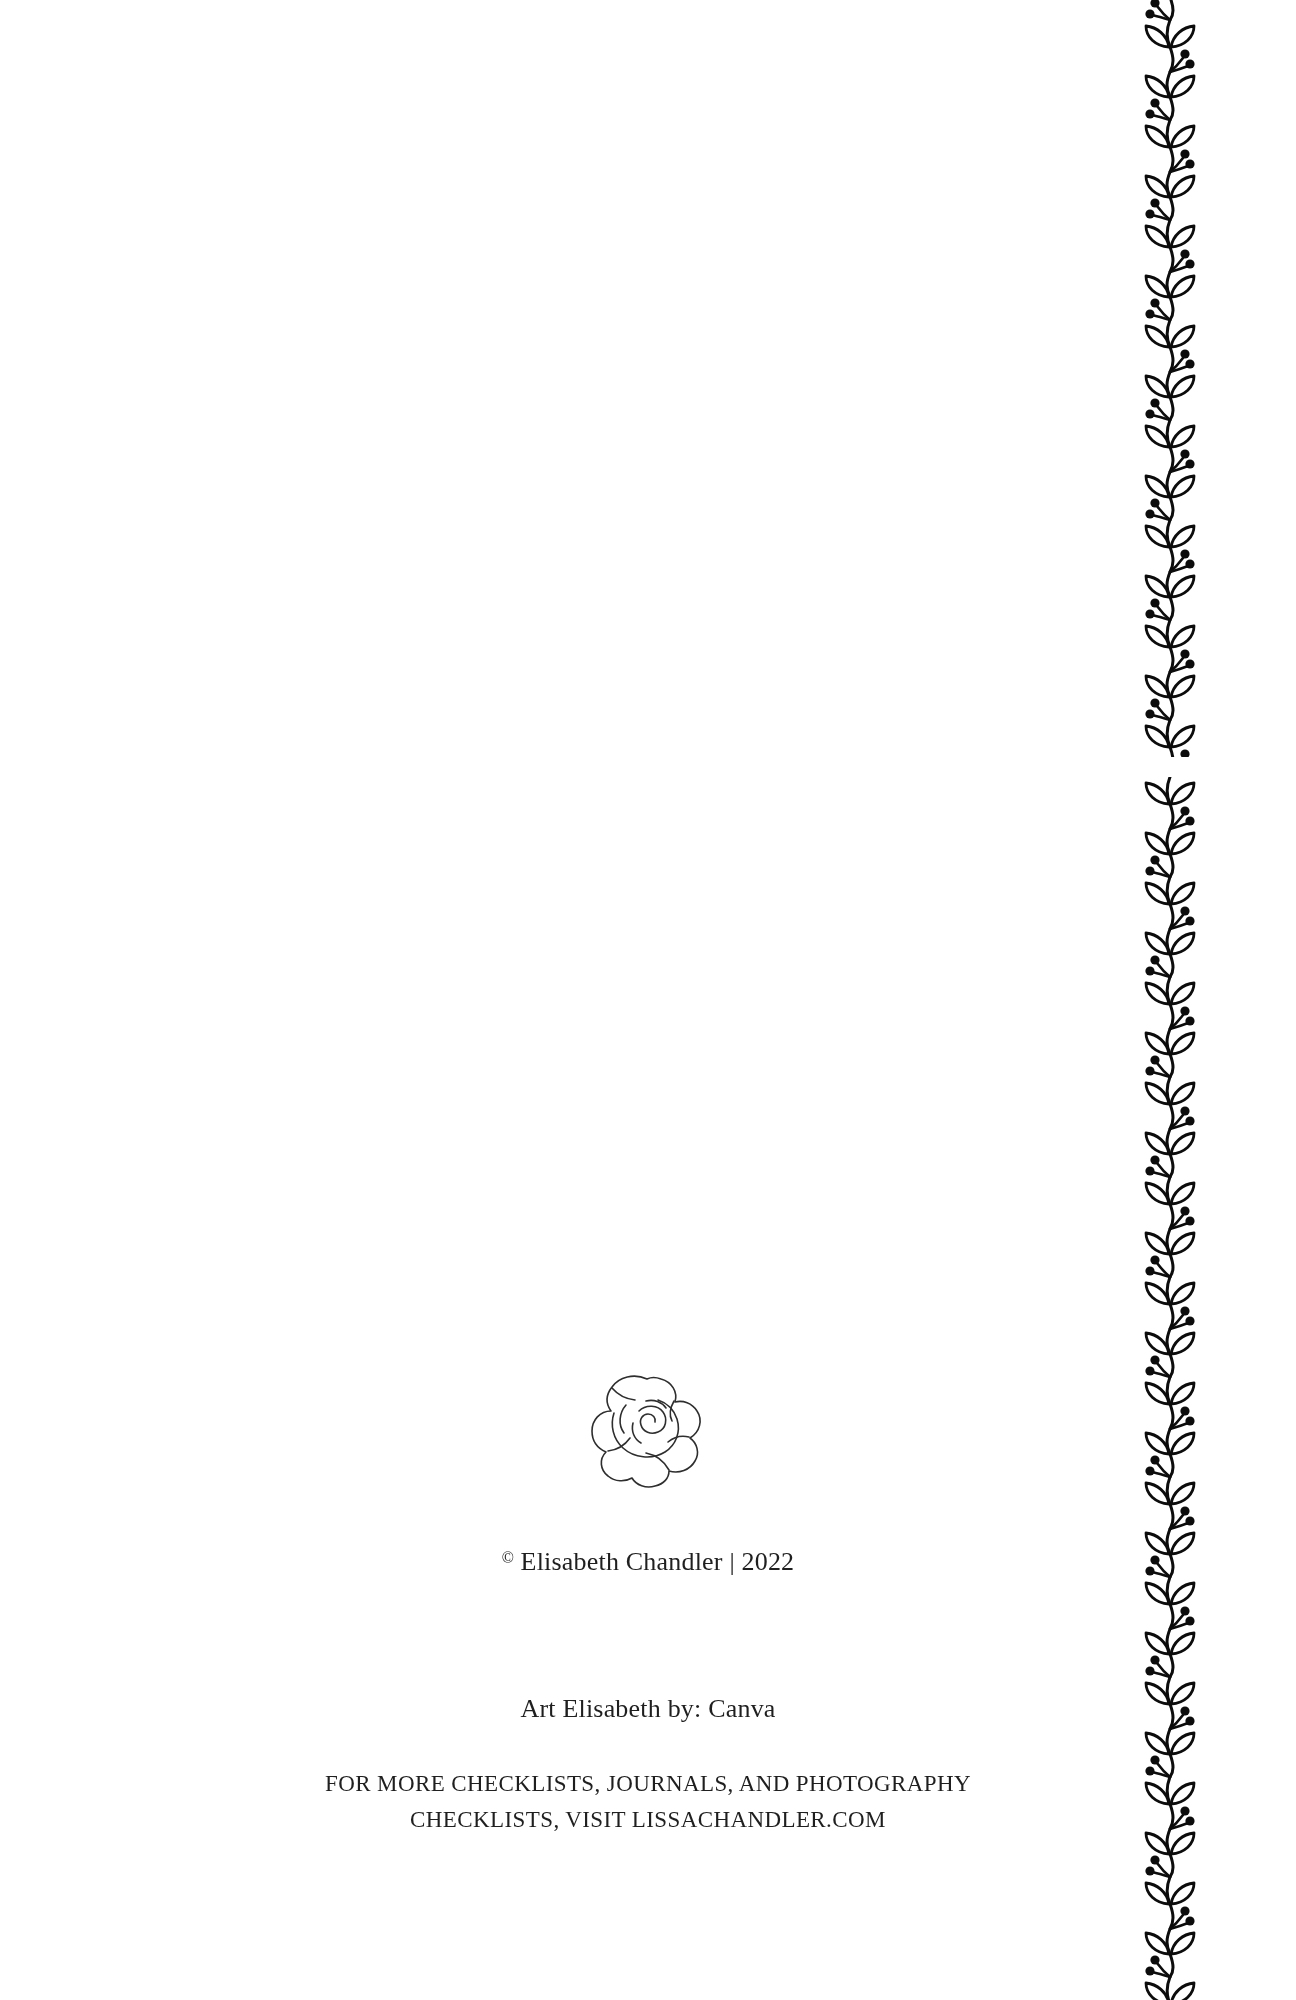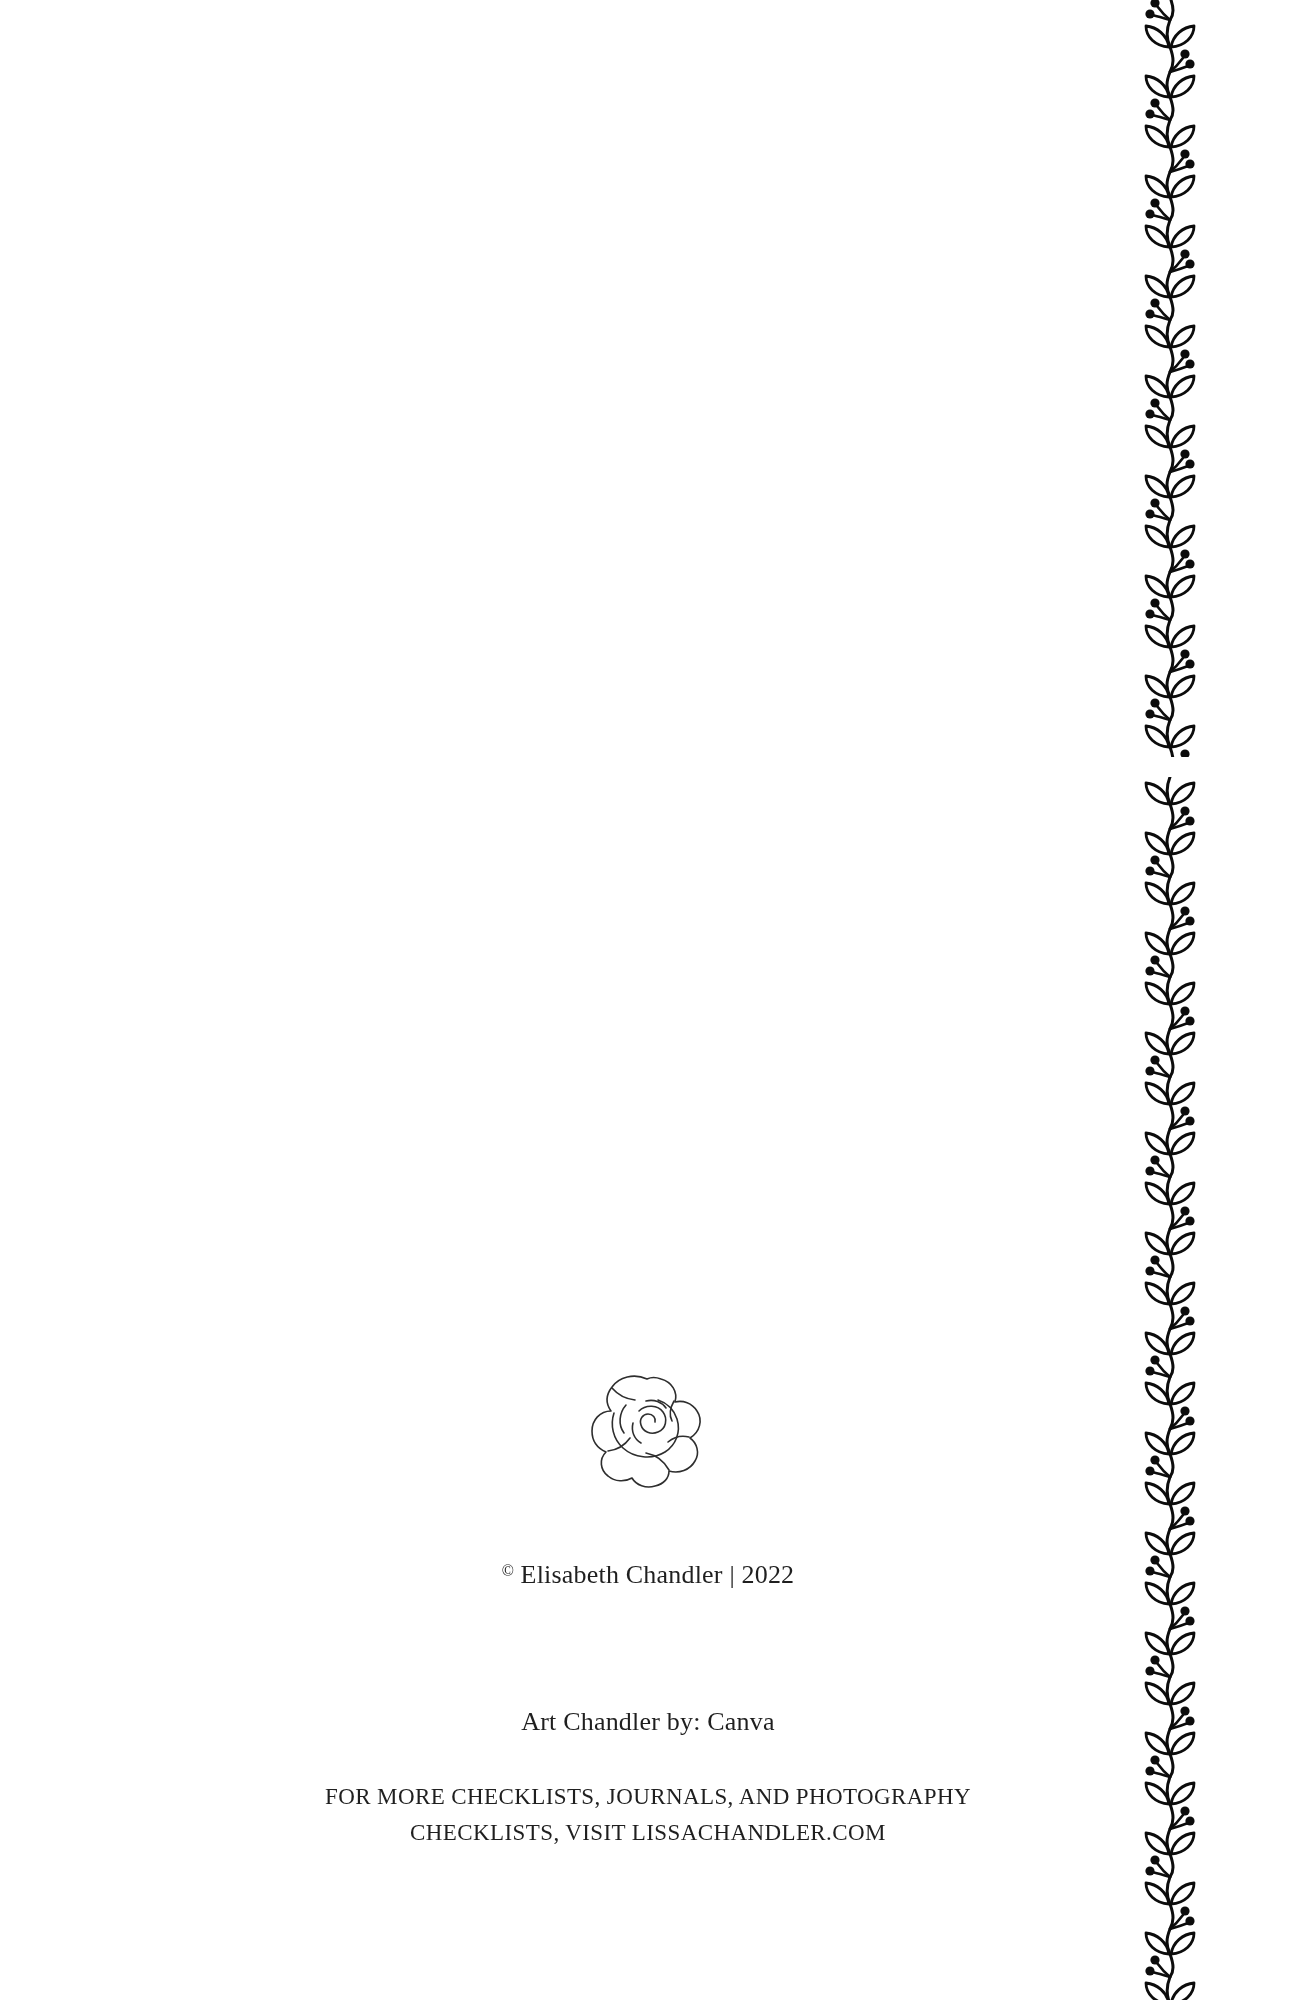--- a/index.html
+++ b/index.html
@@ -14,21 +14,21 @@
   
   .vine{position:absolute;left:1138px;top:0;width:64px;height:2000px;}
   .vine .stem{fill:none;stroke:#0c0c0c;stroke-width:3;stroke-linecap:round;}
   .vine .leaf{fill:#ffffff;stroke:#0c0c0c;stroke-width:2.8;stroke-linejoin:round;}
   .vine .stalk{fill:none;stroke:#0c0c0c;stroke-width:2.6;stroke-linecap:round;}
   .vine .berry{fill:#0c0c0c;stroke:none;}
   
   .rose{position:absolute;left:584px;top:1371px;width:130px;height:122px;}
   .rose .rp{fill:none;stroke:#2e2e2e;stroke-width:1.6;stroke-linecap:round;stroke-linejoin:round;}
   
-  .txt{position:absolute;left:0;width:1296px;text-align:center;margin-top:13px;}
+  .txt{position:absolute;left:0;width:1296px;text-align:center;}
   .copyright-block{top:1539px;font-size:26px;line-height:38px;letter-spacing:0.2px;}
   .csym{font-size:16px;vertical-align:7px;letter-spacing:0;}
   .canva-line{top:1690px;font-size:26px;line-height:38px;letter-spacing:0.2px;}
   .promo-block{top:1766px;font-size:23px;line-height:36px;letter-spacing:0.4px;}
 </style>
 </head>
 <body>
 
 <div class="page">
 
@@ -99,20 +99,20 @@
     <path class="rp" d="M90,30 C86,37 85,44 88,50"></path>
     <path class="rp" d="M28,17 C34,24 42,28 51,29"></path>
     <path class="rp" d="M49,52 C47,60 50,68 57,72"></path>
     <path class="rp" d="M62,30 C70,28 78,31 82,37"></path>
   </svg>
 
   <div class="txt copyright-block">
     <div><span class="csym">©</span> <span>Elisabeth Chandler | 2022</span></div>
   </div>
 
-  <div class="txt canva-line">Art Chandler by: Canva</div>
+  <div class="txt canva-line">Art Elisabeth by: Canva</div>
 
   <div class="txt promo-block">
     <div>FOR MORE CHECKLISTS, JOURNALS, AND PHOTOGRAPHY</div>
     <div>CHECKLISTS, VISIT LISSACHANDLER.COM</div>
   </div>
 
 </div>
 
 </body></html>

